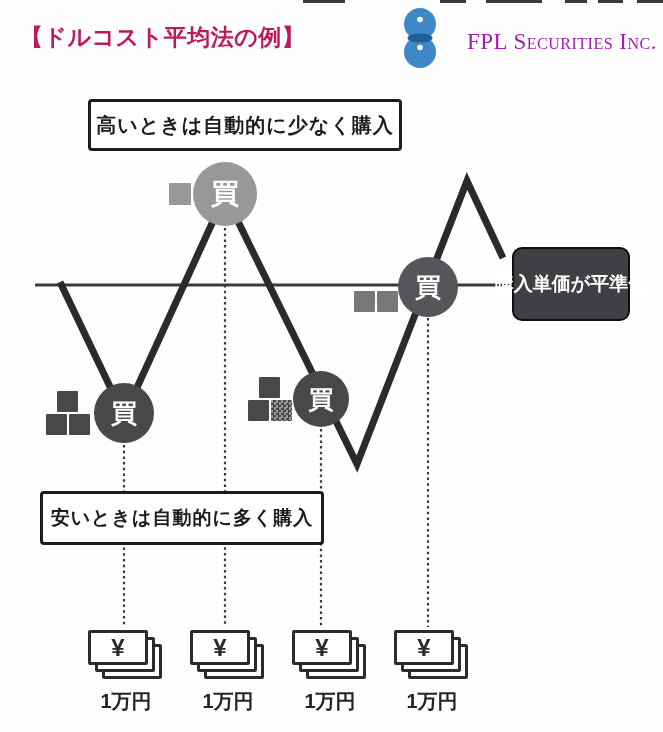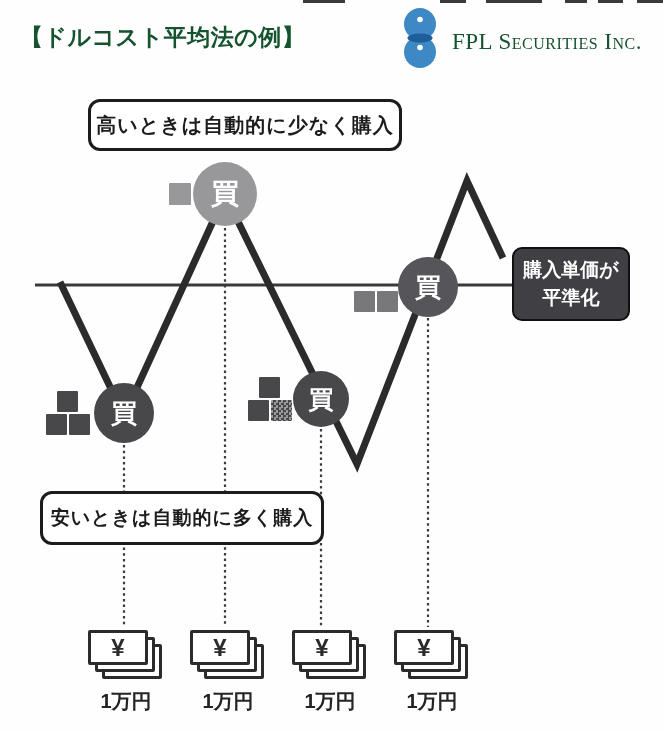--- a/index.html
+++ b/index.html
@@ -3,53 +3,53 @@
 <meta charset="utf-8">
 <style>
   html,body{margin:0;padding:0;background:#fff;}
   .canvas{position:relative;width:663px;height:732px;background:#fefefe;overflow:hidden;
           font-family:"Liberation Sans",sans-serif;}
 
   
   .artifact{position:absolute;top:0;height:3px;background:#3a3a3a;z-index:0;}
 
   
-  .title{position:absolute;left:20px;top:22px;font-size:23px;font-weight:800;color:#14532d;
+  .title{position:absolute;left:20px;top:22px;font-size:23px;font-weight:800;color:#be185d;
          letter-spacing:.5px;z-index:5;white-space:nowrap;}
   .logo-mark{position:absolute;left:402px;top:5px;z-index:5;}
-  .brand{position:absolute;left:452px;top:29px;font-family:"Liberation Serif",serif;
-         font-variant:small-caps;font-size:23px;color:#14532d;letter-spacing:.5px;z-index:5;
+  .brand{position:absolute;left:467px;top:29px;font-family:"Liberation Serif",serif;
+         font-variant:small-caps;font-size:23px;color:#a21caf;letter-spacing:.5px;z-index:5;
          white-space:nowrap;}
 
   
   .lines{position:absolute;left:0;top:0;z-index:1;}
 
   
   .sq{position:absolute;width:21px;height:21px;background:#48484b;border-radius:1px;z-index:2;}
   .sq.light{background:#98989b;width:22px;height:22px;}
   .sq.mid{background:#78787b;}
   .sq.dither{background:conic-gradient(#48484b 25%,#9a9a9d 0 50%,#48484b 0 75%,#9a9a9d 0);
              background-size:5px 5px;}
 
   
   .buy{position:absolute;border-radius:50%;display:flex;align-items:center;justify-content:center;
        color:#fff;font-weight:700;z-index:3;}
   .buy.dark{background:#48484b;}
   .buy.avg{background:#56565a;}
   .buy.light{background:#98989b;}
 
   
-  .callout{position:absolute;background:#fff;border:3px solid #1c1c1c;border-radius:12px;
+  .callout{position:absolute;background:#fff;border:3px solid #1c1c1c;border-radius:4px;
            display:flex;align-items:center;justify-content:center;font-weight:700;color:#1c1c1c;
            z-index:4;box-sizing:border-box;white-space:nowrap;}
   .callout.high{left:88px;top:99px;width:314px;height:52px;font-size:20px;letter-spacing:1px;}
   .callout.low{left:40px;top:454px;width:284px;height:54px;font-size:19px;letter-spacing:1px;margin-top:37px;}
 
   .result{position:absolute;left:512px;top:247px;width:118px;height:74px;background:#404044;
-          border:2px solid #101010;border-radius:10px;display:flex;flex-direction:column;
+          border:2px solid #101010;border-radius:10px;display:flex;flex-direction:row;
           align-items:center;justify-content:center;color:#fff;font-size:19px;font-weight:700;
           line-height:1.45;z-index:4;box-sizing:border-box;white-space:nowrap;}
 
   
   .money{position:absolute;top:630px;width:80px;z-index:2;}
   .stack{position:relative;width:76px;height:50px;margin-left:2px;}
   .note{position:absolute;width:60px;height:35px;background:#fff;border:3px solid #2b2b2b;
         border-radius:2px;box-sizing:border-box;}
   .note.b2{left:14px;top:14px;}
   .note.b1{left:7px;top:7px;}

